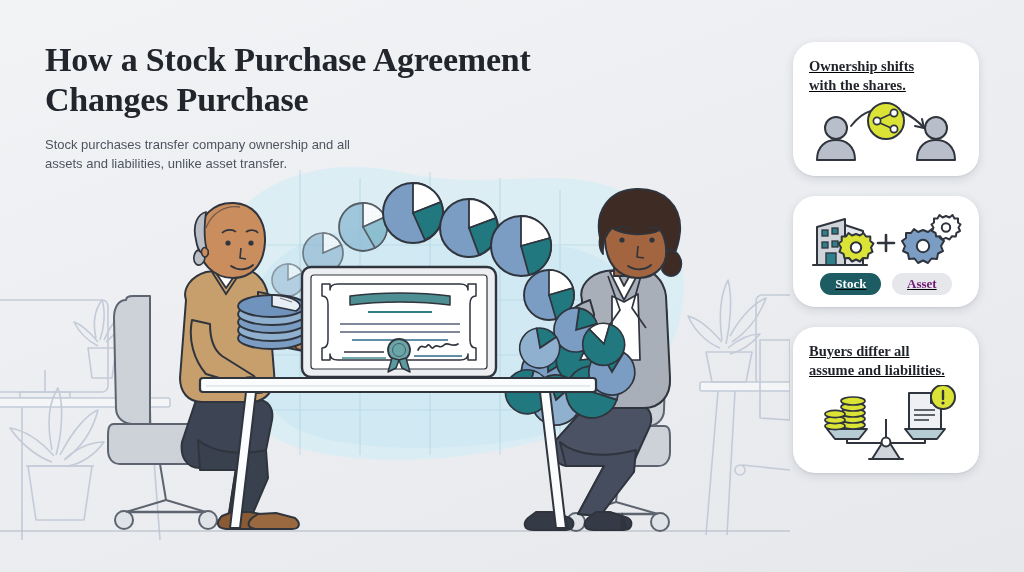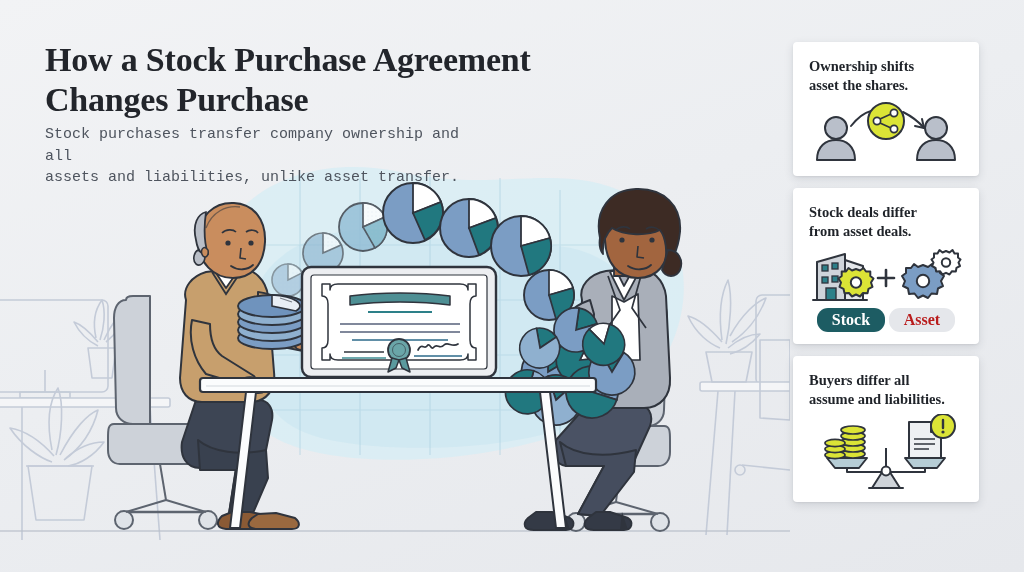--- a/index.html
+++ b/index.html
@@ -27,23 +27,23 @@
   }
   #title {
     font-family: "Liberation Serif", serif;
     font-weight: bold;
     font-size: 34px;
     line-height: 1.18;
     color: #22252b;
     letter-spacing: -0.2px;
   }
   #subtitle {
-    margin-top: 4px;
-    font-family: Liberation Mono, monospace;
-    font-size: 15px;
+    margin-top: 16px;
+    font-family: Liberation Sans, sans-serif;
+    font-size: 13px;
     line-height: 1.42;
     color: #4e545e;
     max-width: 440px;
   }
 
   
   #scene {
     position: absolute;
     left: 0; top: 0;
     width: 790px; height: 572px;
@@ -54,25 +54,26 @@
   
   #cards {
     position: absolute;
     left: 793px; top: 42px;
     width: 186px;
     z-index: 50;
   }
   .card {
     position: relative;
     background: #ffffff;
-    border-radius: 4px;
+    border-radius: 22px;
     box-shadow: 0 3px 10px rgba(40,46,60,0.13), 0 1px 2px rgba(40,46,60,0.08);
     padding: 15px 16px 12px 16px;
-    margin-bottom: 12px;
+    margin-bottom: 20px;
     overflow: hidden;
+    text-decoration: underline;
   }
   .card-title {
     font-family: "Liberation Serif", serif;
     font-weight: bold;
     font-size: 14.5px;
     line-height: 1.28;
     color: #1f2329;
     margin-bottom: 6px;
   }
   .card-art {
@@ -85,28 +86,28 @@
 
   .badge-row {
     display: flex;
     align-items: center;
     justify-content: space-around;
     margin-top: 4px;
     padding: 0 6px;
   }
   .badge {
     font-family: "Liberation Serif", serif;
-    font-size: 16px;
+    font-size: 13px;
     font-weight: bold;
     border-radius: 11px;
     padding: 3px 15px;
     white-space: nowrap;
   }
   .badge-stock { background: #1d5c63; color: #ffffff; }
-  .badge-asset { background: #e5e7eb; color: #b91c1c; }
+  .badge-asset { background: #e5e7eb; color: #701a75; }
 </style>
 </head>
 <body>
 
 <div id="stage">
 
   <div id="scene">
     <svg viewBox="0 0 790 572" xmlns="http://www.w3.org/2000/svg">
       <defs>
         <clipPath id="stageClip">
@@ -469,21 +470,21 @@
       <span>Stock purchases transfer company ownership and all</span><br>
       <span>assets and liabilities, unlike asset transfer.</span>
     </p>
   </div>
 
   <div id="cards">
 
     <div class="card">
       <div class="card-title">
         <span>Ownership shifts</span><br>
-        <span>asset the shares.</span>
+        <span>with the shares.</span>
       </div>
       <div class="card-art">
         <svg width="154" height="64" viewBox="0 0 154 64">
 
           <g>
             <circle cx="27" cy="28" r="11" fill="#b9bfca" stroke="#2f343d" stroke-width="2"></circle>
             <path d="M8 60 C 8 46, 17 40, 27 40 C 37 40, 46 46, 46 60 Z" fill="#b9bfca" stroke="#2f343d" stroke-width="2" stroke-linejoin="round"></path>
           </g>
 
           <g>
@@ -504,24 +505,20 @@
             <circle cx="68" cy="21" r="3.6" fill="#ffffff" stroke="#2f343d" stroke-width="1.7"></circle>
             <circle cx="85" cy="29" r="3.6" fill="#ffffff" stroke="#2f343d" stroke-width="1.7"></circle>
             <line x1="71" y1="19" x2="82" y2="14" stroke="#2f343d" stroke-width="1.7"></line>
             <line x1="71" y1="23" x2="82" y2="28" stroke="#2f343d" stroke-width="1.7"></line>
           </g>
         </svg>
       </div>
     </div>
 
     <div class="card">
-      <div class="card-title">
-        <span>Stock deals differ</span><br>
-        <span>from asset deals.</span>
-      </div>
       <div class="card-art">
         <svg width="154" height="58" viewBox="0 0 154 58">
 
           <g>
             <path d="M8 16 L 36 8 L 36 54 L 8 54 Z" fill="#cfd4da" stroke="#2f343d" stroke-width="2" stroke-linejoin="round"></path>
             <path d="M36 14 L 54 20 L 54 54 L 36 54 Z" fill="#e4e7eb" stroke="#2f343d" stroke-width="2" stroke-linejoin="round"></path>
             <rect x="13" y="19" width="6" height="6" fill="#2d8089" stroke="#2f343d" stroke-width="1.3"></rect>
             <rect x="23" y="17" width="6" height="6" fill="#2d8089" stroke="#2f343d" stroke-width="1.3"></rect>
             <rect x="13" y="31" width="6" height="6" fill="#2d8089" stroke="#2f343d" stroke-width="1.3"></rect>
             <rect x="23" y="30" width="6" height="6" fill="#2d8089" stroke="#2f343d" stroke-width="1.3"></rect>

